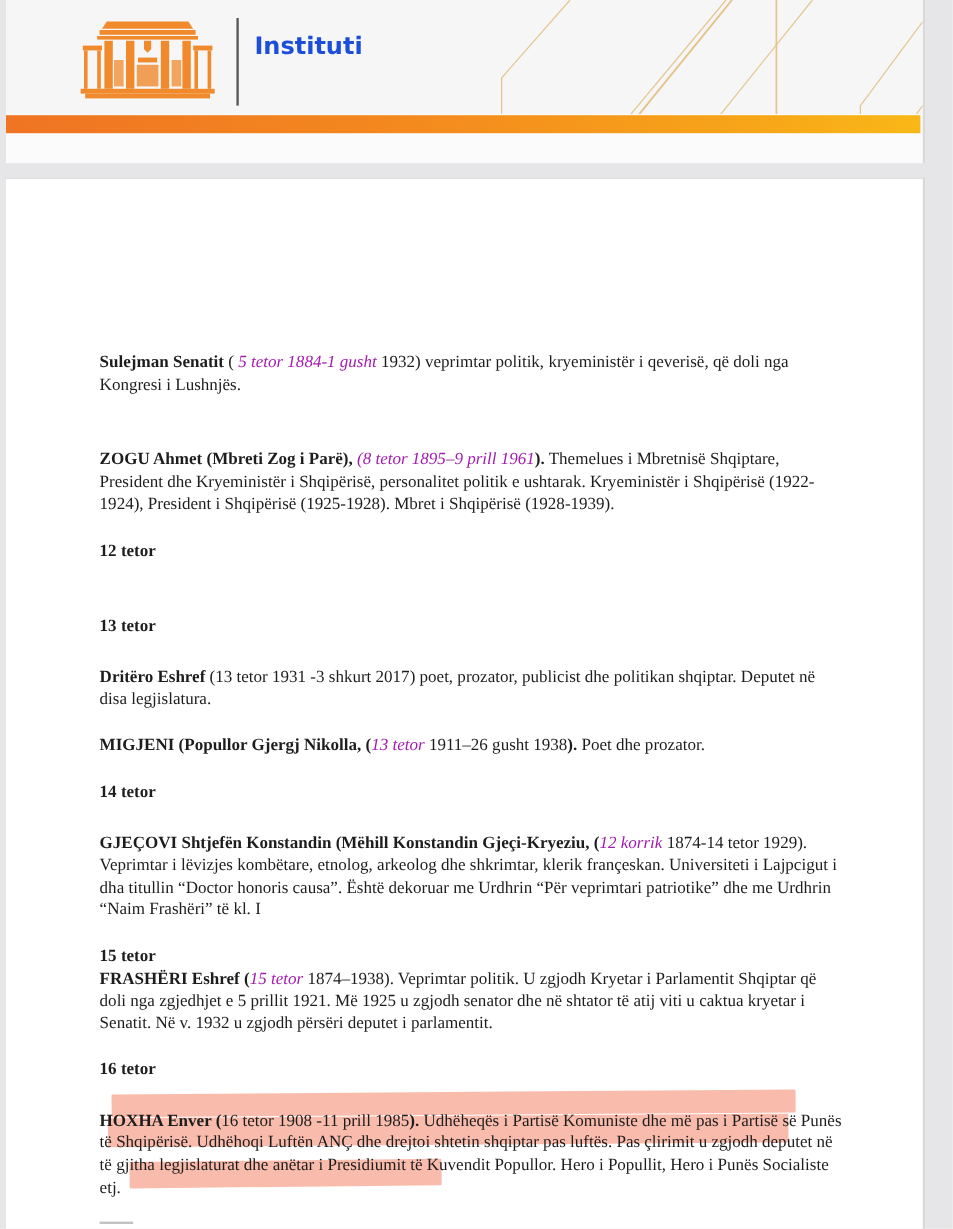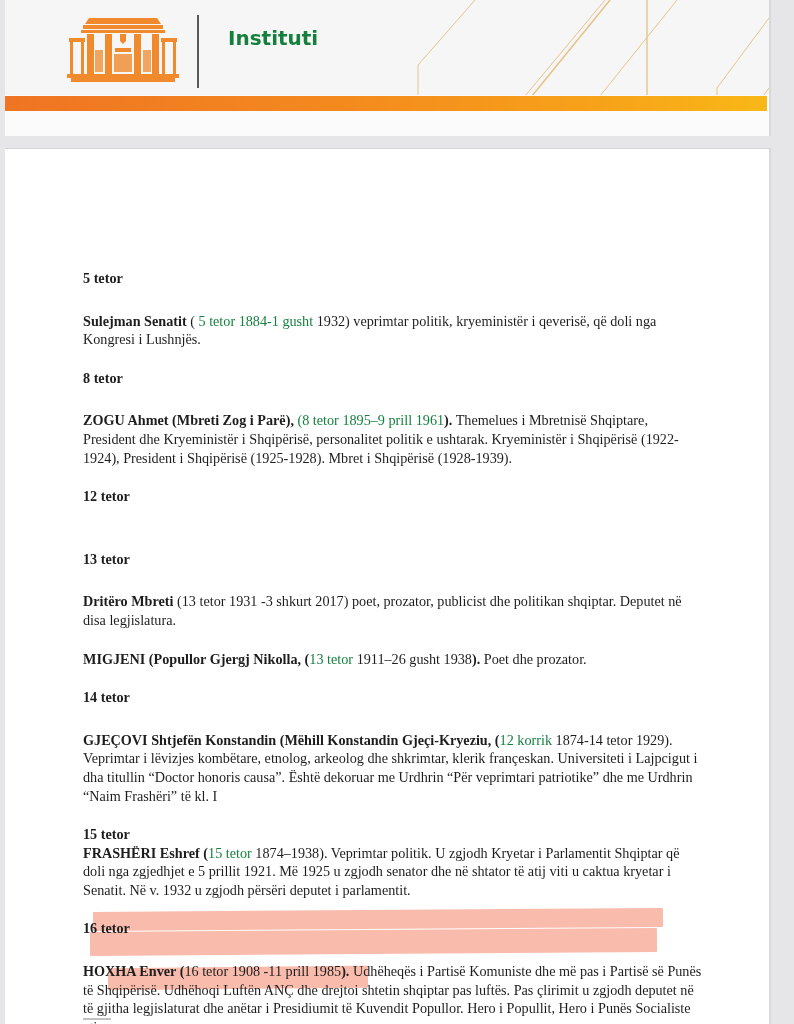--- a/index.html
+++ b/index.html
@@ -20,37 +20,37 @@
   }
   .orange-bar {
     position:absolute; left:0; top:96px; width:762px; height:15px;
     background:linear-gradient(90deg,#ef7423 0%,#f48a1e 45%,#f7a419 80%,#f9b817 100%);
   }
   .logo-building { position:absolute; left:62px; top:14px; width:112px; height:70px; }
   .logo-divider { position:absolute; left:192px; top:15px; width:2px; height:73px; background:#5a5a5a; }
   .logo-text {
     position:absolute; left:207px; top:26px;
     font-family:"DejaVu Sans", sans-serif; font-weight:bold;
-    font-size:20px; line-height:24px; color:#15803d;margin-left:16px;
+    font-size:20px; line-height:24px; color:#1d4ed8;
   }
   .deco { position:absolute; left:0; top:0; }
   .page-main {
     position:absolute; left:5px; top:148px; width:764px; height:890px;
     background:#ffffff;
     border-top:1px solid #d6d6d8;
     border-right:2px solid #d9d9dc;
   }
   .content {
     position:absolute; left:78px; top:120px; width:620px;
     font-size:14.2px; line-height:18.6px; color:#1d1d1d;
   }
   .date-heading { font-weight:bold; margin:0 0 0 0; }
   .entry { margin:0; }
   .name { font-weight:bold; }
-  .red { color:#15803d; }
+  .red { color:#a21caf;font-style:italic; }
   .gap-lg { height:24px; }
   .gap-md { height:20px; }
   .highlight {
     position:absolute; background:rgba(244,120,90,0.5); border-radius:1px;
   }
   .next-heading-stub {
     position:absolute; left:83px; top:1018px; width:28px; height:8px;
     border-top:2px solid #9a9a9a; opacity:.6;
   }
 </style>
@@ -103,37 +103,35 @@
 </div>
 
 <div class="page-main">
 
   <div class="highlight" style="left:88px;top:761px;width:570px;height:19px;transform:rotate(-0.4deg);"></div>
   <div class="highlight" style="left:85px;top:781px;width:567px;height:24px;transform:rotate(-0.4deg);"></div>
   <div class="highlight" style="left:103px;top:818px;width:260px;height:22px;transform:rotate(-0.6deg);"></div>
 
   <div class="content">
 
-    <div class="date-heading">5 tetor</div>
     <div class="gap-lg"></div>
     <p class="entry"><span class="name">Sulejman Senatit</span><span> ( </span><span class="red">5 tetor 1884-1 gusht</span><span> 1932) veprimtar politik, kryeministër i qeverisë, që doli nga Kongresi i Lushnjës.</span></p>
     <div class="gap-md"></div>
 
-    <div class="date-heading">8 tetor</div>
     <div class="gap-lg"></div>
     <p class="entry"><span class="name">ZOGU Ahmet (Mbreti Zog i Parë), </span><span class="red">(8 tetor 1895–9 prill 1961</span><span class="name">).</span><span> Themelues i Mbretnisë Shqiptare, President dhe Kryeministër i Shqipërisë, personalitet politik e ushtarak. Kryeministër i Shqipërisë (1922-1924), President i Shqipërisë (1925-1928). Mbret i Shqipërisë (1928-1939).</span></p>
     <div class="gap-md"></div>
 
     <div class="date-heading">12 tetor</div>
     <div class="gap-lg"></div>
     <div class="gap-md"></div>
 
     <div class="date-heading">13 tetor</div>
     <div class="gap-lg"></div>
-    <p class="entry"><span class="name">Dritëro Mbreti</span><span> (13 tetor 1931 -3 shkurt 2017) poet, prozator, publicist dhe politikan shqiptar. Deputet në disa legjislatura.</span></p>
+    <p class="entry"><span class="name">Dritëro Eshref</span><span> (13 tetor 1931 -3 shkurt 2017) poet, prozator, publicist dhe politikan shqiptar. Deputet në disa legjislatura.</span></p>
     <div class="gap-md"></div>
     <p class="entry"><span class="name">MIGJENI (Popullor Gjergj Nikolla, (</span><span class="red">13 tetor</span><span> 1911–26 gusht 1938</span><span class="name">).</span><span> Poet dhe prozator.</span></p>
     <div class="gap-md"></div>
 
     <div class="date-heading">14 tetor</div>
     <div class="gap-lg"></div>
     <p class="entry"><span class="name">GJEÇOVI Shtjefën Konstandin (Mëhill Konstandin Gjeçi-Kryeziu, (</span><span class="red">12 korrik</span><span> 1874-14 tetor 1929). Veprimtar i lëvizjes kombëtare, etnolog, arkeolog dhe shkrimtar, klerik françeskan. Universiteti i Lajpcigut i dha titullin “Doctor honoris causa”. Është dekoruar me Urdhrin “Për veprimtari patriotike” dhe me Urdhrin “Naim Frashëri” të kl. I</span></p>
     <div class="gap-md"></div>
 
     <div class="date-heading">15 tetor</div>

